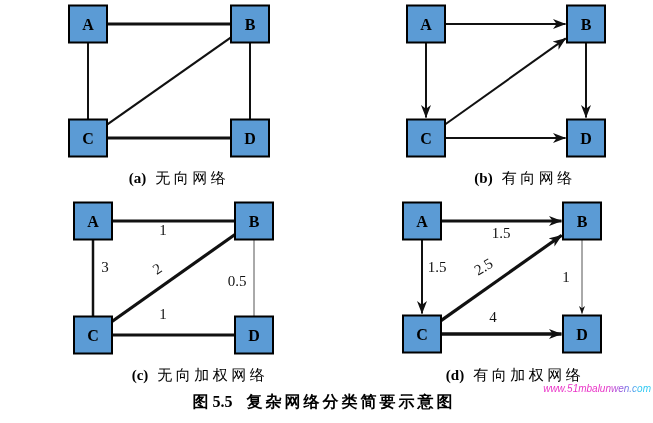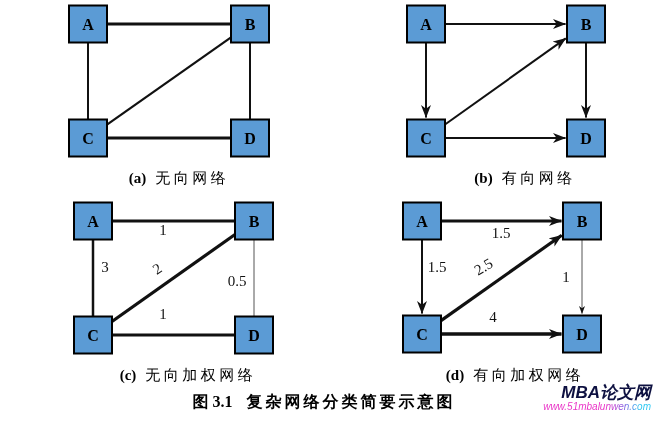--- a/index.html
+++ b/index.html
@@ -14,21 +14,21 @@
   .node-label{font-family:"Liberation Serif",serif;font-weight:bold;font-size:16px;fill:#000;}
   .weight-label{font-family:"Liberation Serif",serif;font-size:15px;fill:#111;}
   .panel-caption{
     position:absolute;transform:translateX(-50%);white-space:nowrap;
     font-family:"Liberation Serif",serif;font-size:15px;color:#000;
   }
   .cap-tag{font-weight:bold;margin-right:9px;}
   .cap-label{letter-spacing:3.5px;}
   .cap-a{left:179px;top:169px;}
   .cap-b{left:525px;top:169px;text-align:right;}
-  .cap-c{left:188px;top:366px;text-align:right;}
+  .cap-c{left:200px;top:366px;text-align:right;}
   .cap-d{left:515px;top:366px;}
   .figure-caption{
     position:absolute;left:324px;top:392px;transform:translateX(-50%);
     white-space:nowrap;font-family:"Liberation Serif",serif;
     font-weight:bold;font-size:16px;color:#000;
   }
   .fig-number{margin-right:14px;}
   .fig-title{letter-spacing:3px;font-family:Liberation Mono, monospace;}
   .watermark{position:absolute;top:384px;right:2px;text-align:right;line-height:1.08;}
   .wm-brand{
@@ -136,21 +136,20 @@
     <span class="cap-tag">(b)</span><span class="cap-label">有向网络</span>
   </div>
   <div class="panel-caption cap-c">
     <span class="cap-tag">(c)</span><span class="cap-label">无向加权网络</span>
   </div>
   <div class="panel-caption cap-d">
     <span class="cap-tag">(d)</span><span class="cap-label">有向加权网络</span>
   </div>
 
   <div class="figure-caption">
-    <span class="fig-number">图 3.1</span><span class="fig-title">复杂网络分类简要示意图</span>
+    <span class="fig-number">图 5.5</span><span class="fig-title">复杂网络分类简要示意图</span>
   </div>
 
   <div class="watermark">
-    <div class="wm-brand">MBA论文网</div>
     <div class="wm-url">www.51mbalunwen.com</div>
   </div>
 
 </div>
 
 </body></html>

